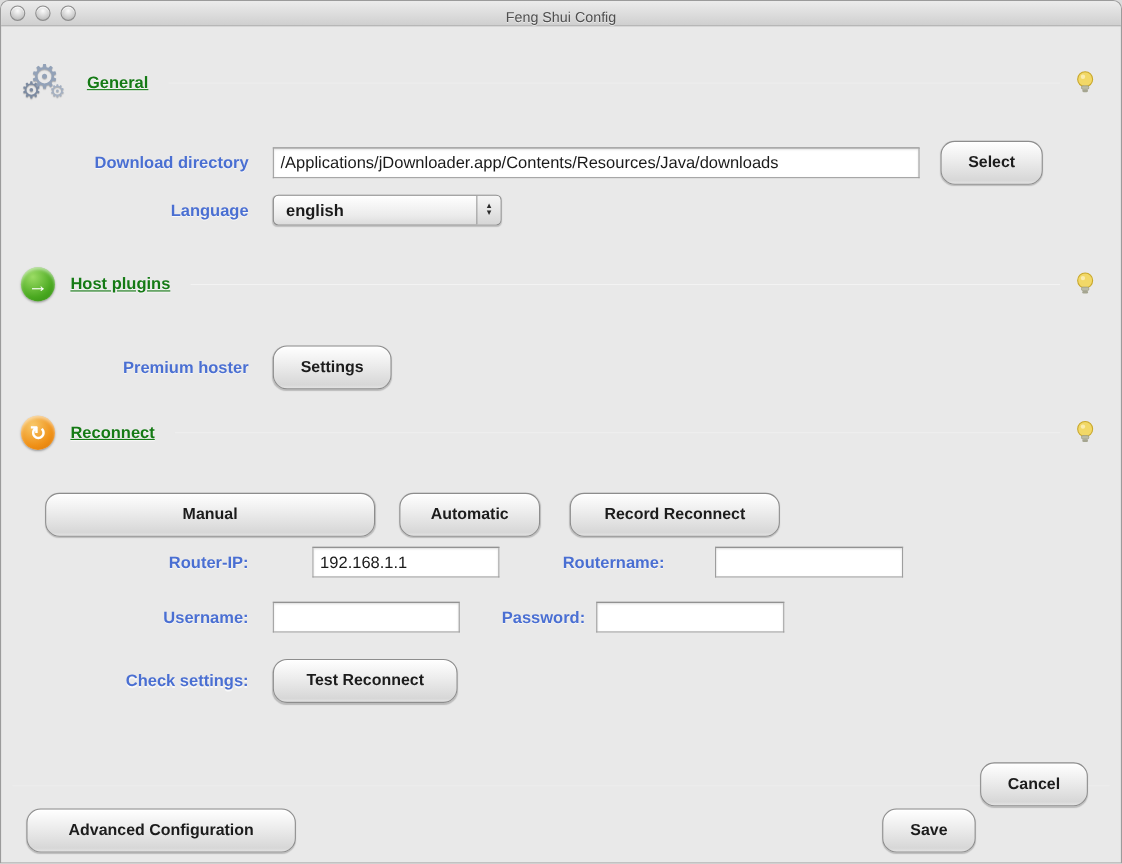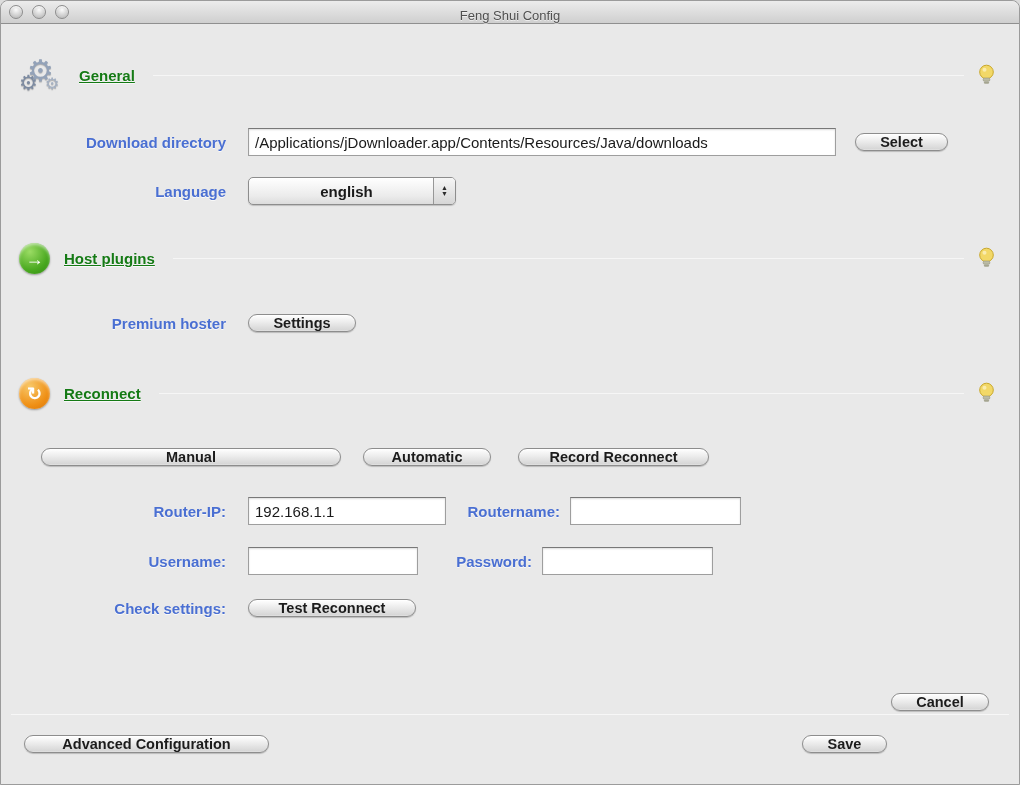--- a/index.html
+++ b/index.html
@@ -78,39 +78,39 @@
 
   .text-input {
     height:28px; background:#fff;
     border:1px solid #9e9e9e; border-top-color:#787878;
     box-shadow:inset 0 1px 2px rgba(0,0,0,.14);
     font-family:"Liberation Sans", sans-serif;
     font-size:15px; color:#1a1a1a; padding:0 6px;
   }
 
   .aqua-btn {
-    height:18px; border-radius:13px;
+    height:40px; border-radius:13px;
     border:1px solid #8d8d8d;
     background:linear-gradient(#ffffff,#ececec 45%,#d7d7d7 92%,#e3e3e3);
     box-shadow:0 1px 1px rgba(0,0,0,.2), inset 0 1px 0 rgba(255,255,255,.9);
     font-family:"Liberation Sans", sans-serif;
     font-size:14.5px; font-weight:600; color:#1c1c1c;
     display:inline-flex; align-items:center; justify-content:center;
     padding:0 16px; cursor:pointer;
   }
 
   
   .popup {
     width:208px; height:28px; border-radius:5px;
     border:1px solid #8d8d8d;
     background:linear-gradient(#ffffff,#ebebeb 70%,#dcdcdc);
     box-shadow:0 1px 1px rgba(0,0,0,.18), inset 0 1px 0 rgba(255,255,255,.9);
     display:flex; align-items:center; cursor:pointer; overflow:hidden;
   }
-  .popup-value { flex:1; font-size:15px; font-weight:600; color:#1a1a1a; padding-left:11px;text-align:center; }
+  .popup-value { flex:1; font-size:15px; font-weight:600; color:#1a1a1a; padding-left:11px; }
   .popup-arrows {
     width:22px; align-self:stretch;
     border-left:1px solid #979797;
     background:linear-gradient(#f6f6f6,#d6d6d6);
     display:flex; flex-direction:column; align-items:center; justify-content:center;
     font-size:7px; line-height:6px; color:#2b2b2b;
   }
 
   
   .footer-divider {
@@ -206,23 +206,23 @@
         </svg>
       </span>
     </div>
 
     <div class="form-row" style="top:424px;">
       <button class="aqua-btn" style="width:300px; margin-left:20px;">Manual</button>
       <button class="aqua-btn gap" style="width:128px;">Automatic</button>
       <button class="aqua-btn" style="width:191px; margin-left:27px;">Record Reconnect</button>
     </div>
 
-    <div class="form-row" style="top:473px;">
+    <div class="form-row" style="top:473px;gap:36px;">
       <span class="f-label">Router-IP:</span>
-      <input class="text-input gap" style="width: 198px;" type="text" value="192.168.1.1">
+      <input class="text-input gap" style="width: 170px;" type="text" value="192.168.1.1">
       <span class="f-label col2">Routername:</span>
       <input class="text-input" style="width: 171px; margin-left: 10px;" type="text" value="">
     </div>
 
     <div class="form-row" style="top:575px;">
       <span class="f-label">Check settings:</span>
       <button class="aqua-btn gap" style="width:168px;">Test Reconnect</button>
     </div>
 
     <div class="form-row" style="top:523px;">

